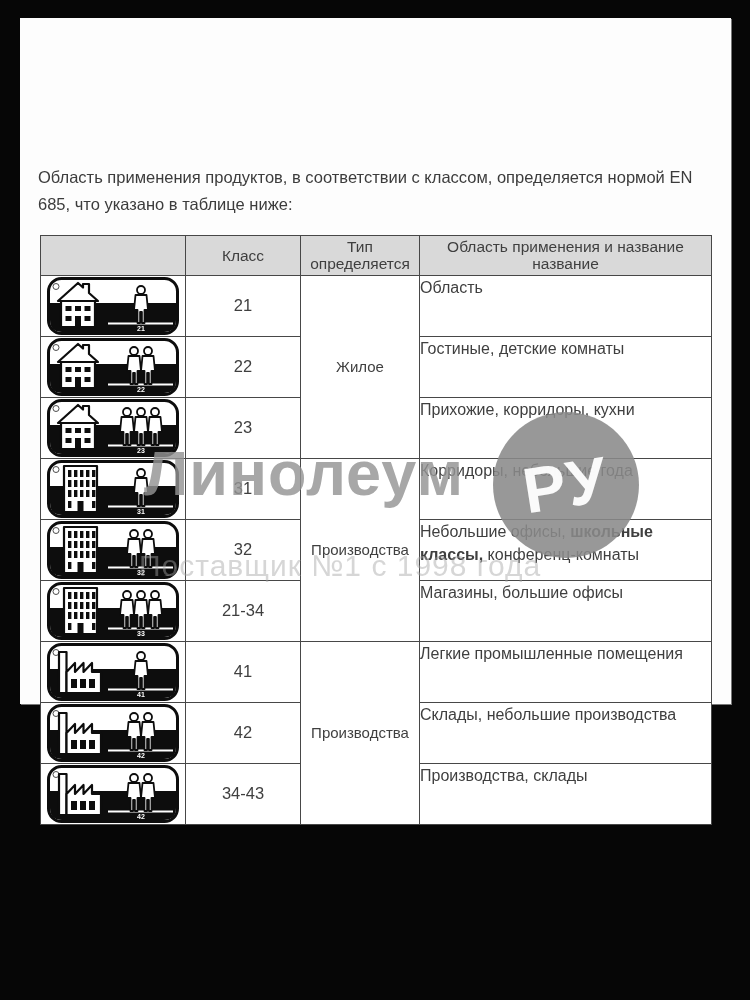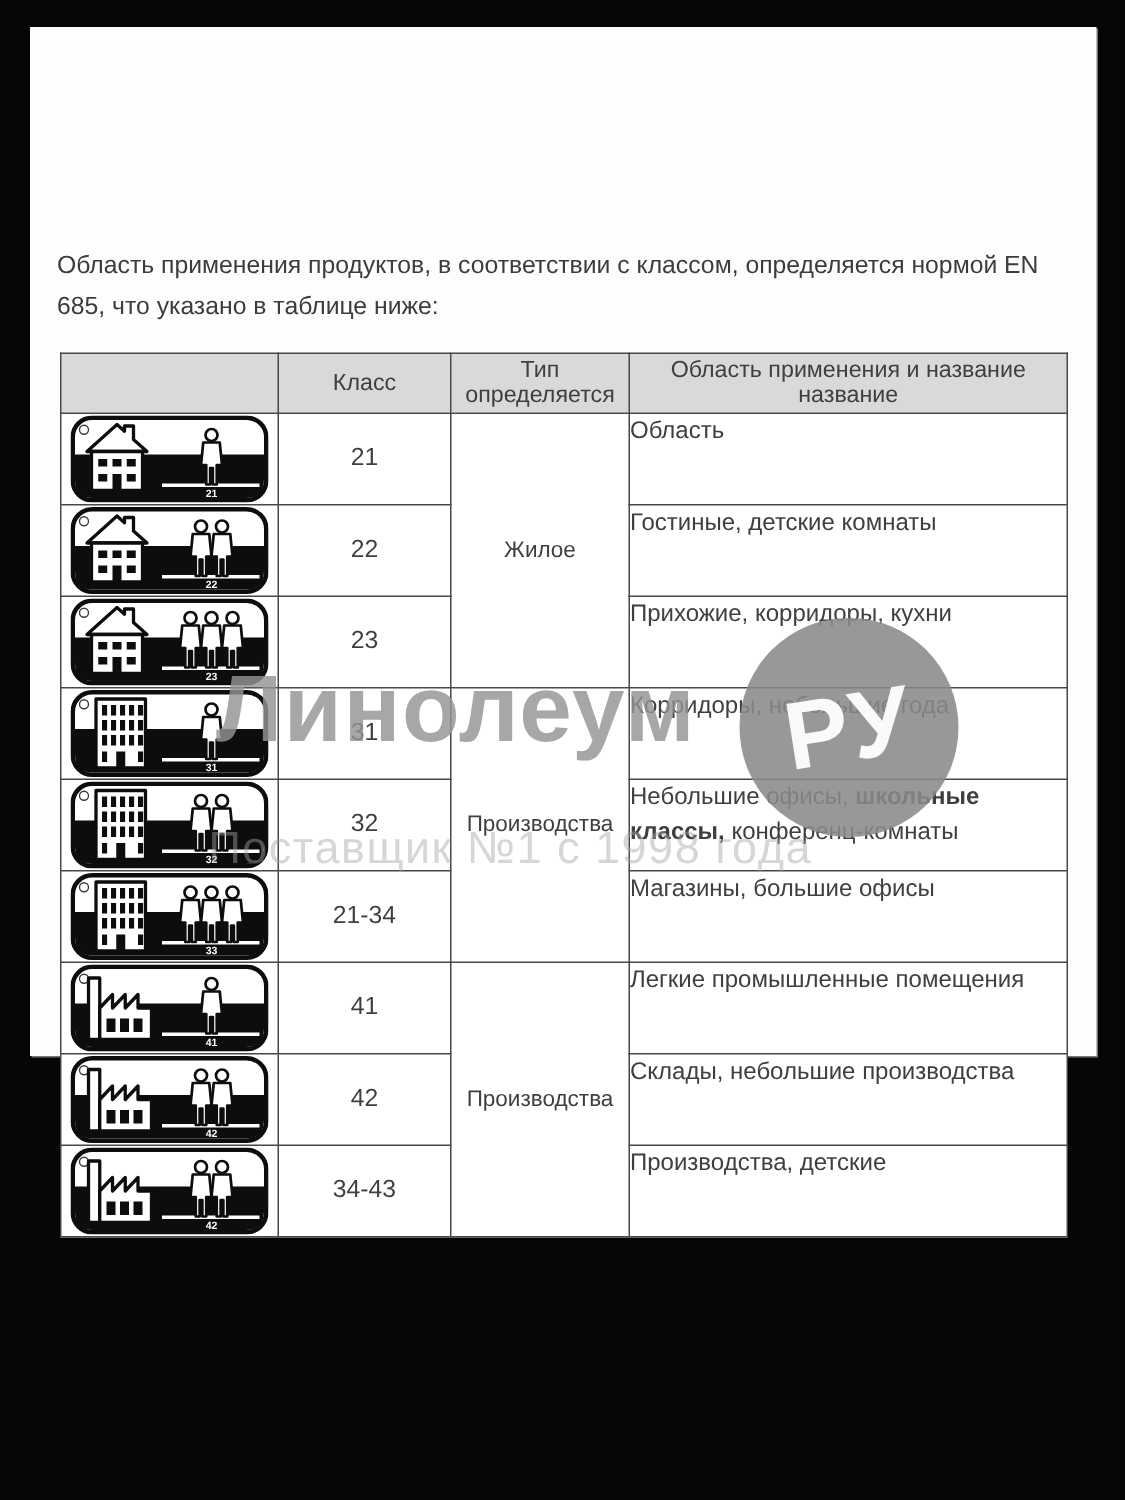--- a/index.html
+++ b/index.html
@@ -231,21 +231,21 @@
         <td class="cell-icon">
           <svg class="badge" viewBox="0 0 132 58">
             <use href="#badge-base"></use>
             <use href="#glyph-factory"></use>
             <use href="#glyph-person" transform="translate(87,30)"></use>
             <use href="#glyph-person" transform="translate(101,30)"></use>
             <text class="b-num" x="94" y="54.2">42</text>
           </svg>
         </td>
         <td class="cell-class">34-43</td>
-        <td class="cell-area"><span>Производства, детские</span></td>
+        <td class="cell-area"><span>Производства, склады</span></td>
       </tr>
     </tbody>
   </table>
 
   <div class="wm wm-brand">Линолеум</div>
   <div class="wm wm-circle">
     <span class="wm-badge-text">РУ</span>
   </div>
   <div class="wm wm-tagline">Поставщик №1 с 1998 года</div>
 

